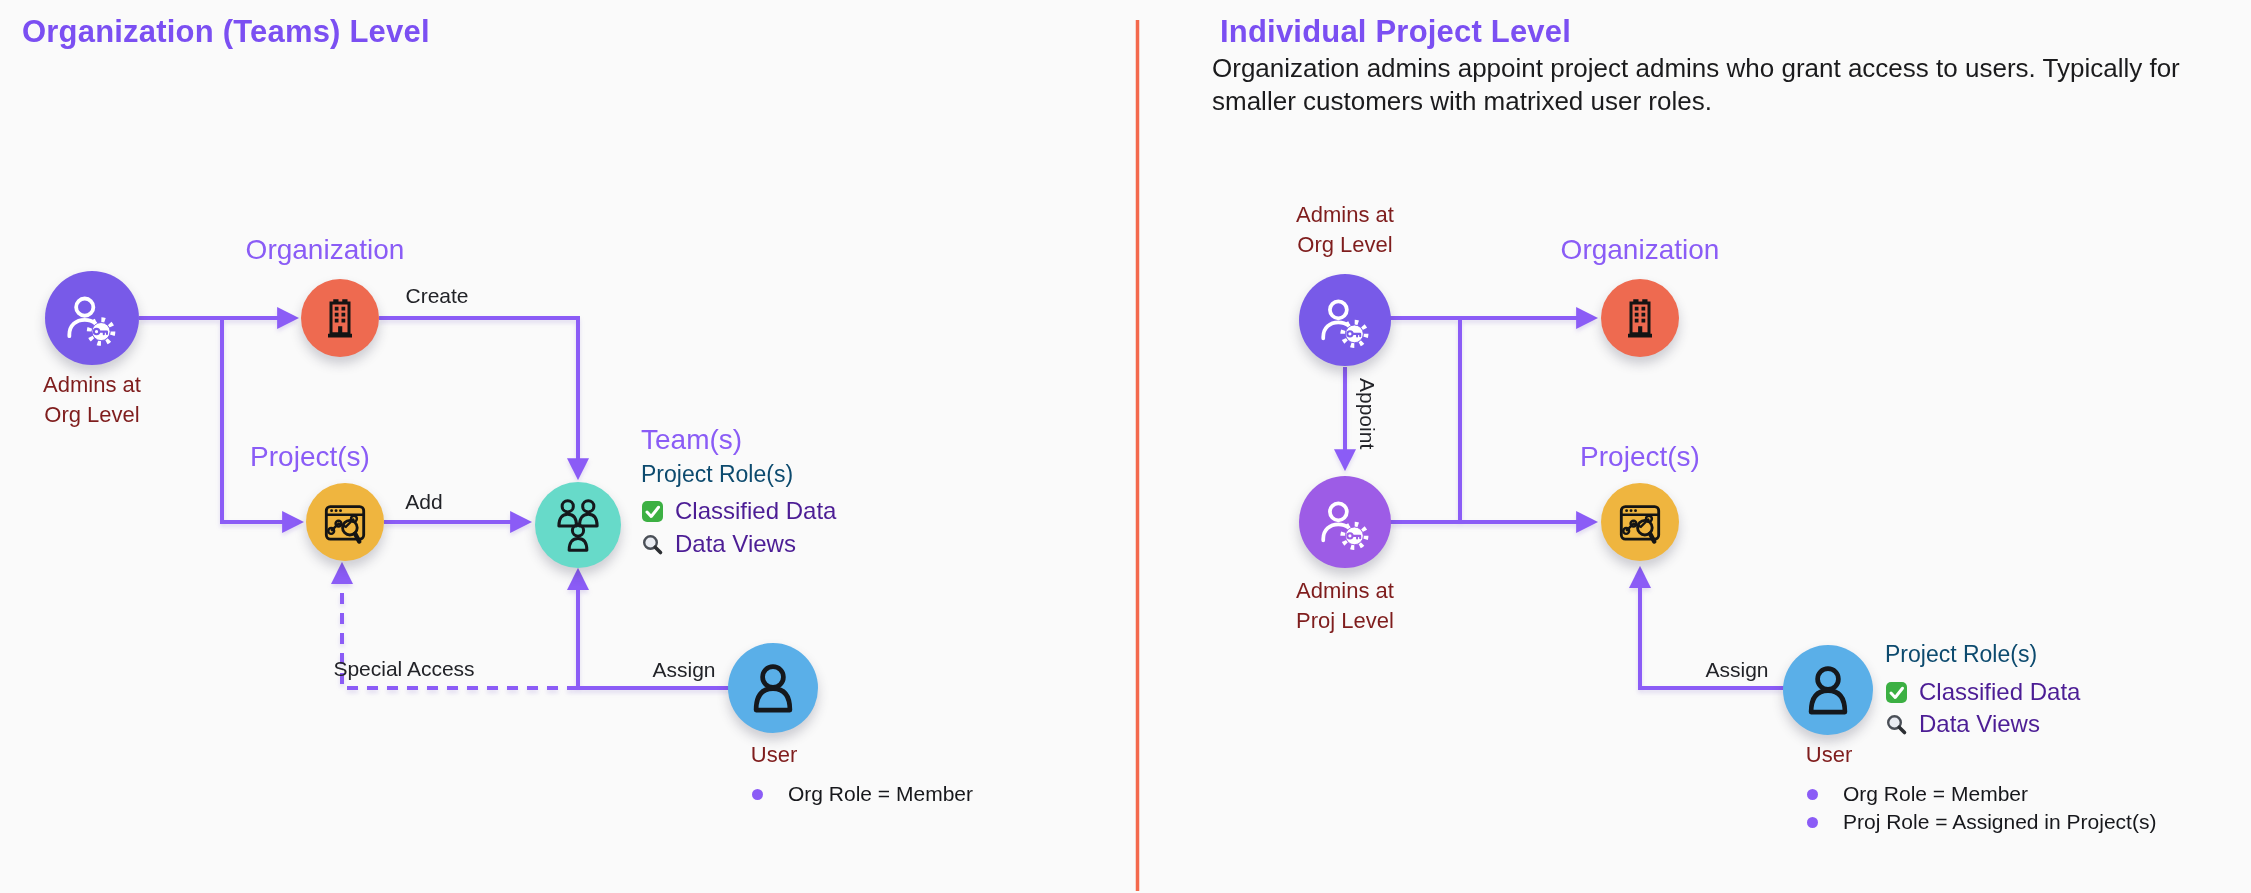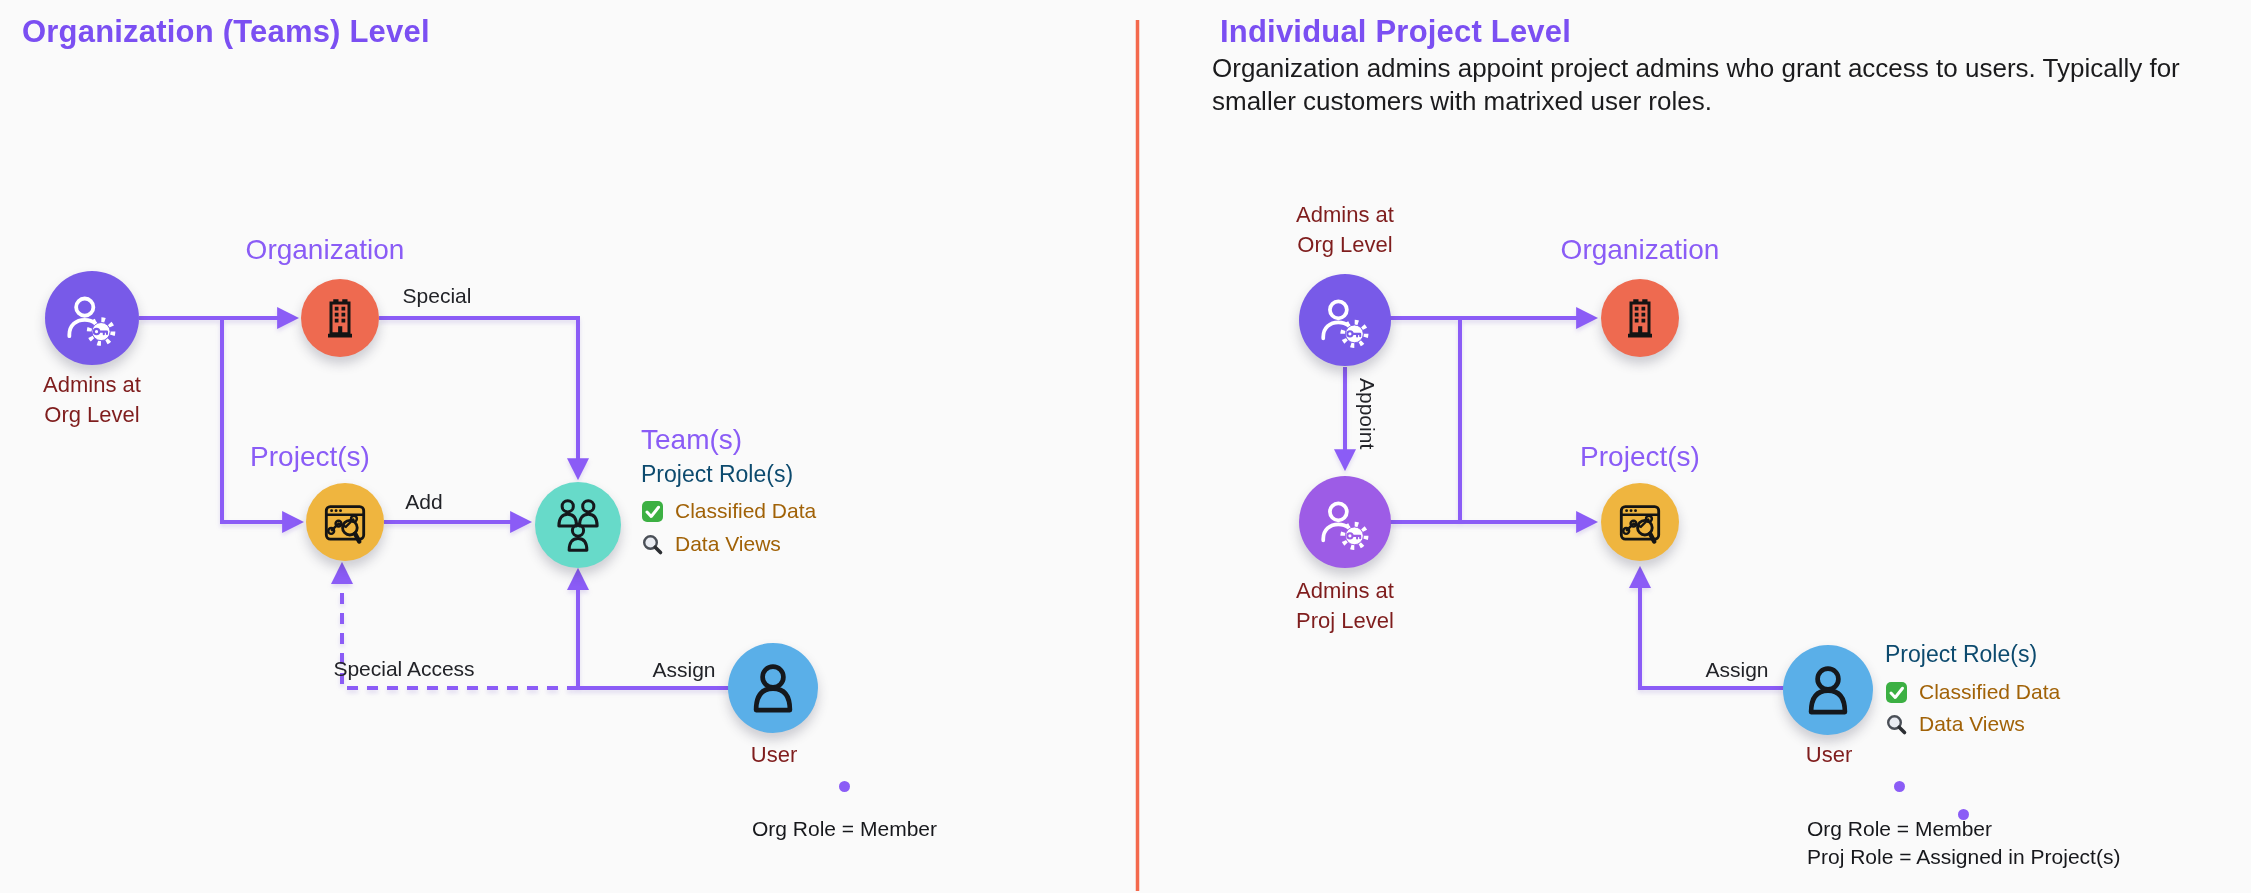--- a/index.html
+++ b/index.html
@@ -10,22 +10,22 @@
   .node{position:absolute;border-radius:50%;display:flex;align-items:center;justify-content:center;
         box-shadow:0 7px 12px rgba(40,40,70,0.22);}
   .node svg{display:block;}
   .nlabel{position:absolute;font-size:28px;color:#8A5CF6;transform:translateX(-50%);white-space:nowrap;}
   .node-caption{position:absolute;font-size:22px;line-height:30px;color:#7f1d1d;text-align:center;
         transform:translateX(-50%);white-space:pre-line;}
   .edge-label{position:absolute;font-size:21px;color:#222328;transform:translateX(-50%);white-space:nowrap;}
   .edge-label.rot{transform:rotate(90deg);transform-origin:0 0;}
   .roles-title{position:absolute;font-size:23px;color:#0c4a6e;white-space:nowrap;}
   .role-row{position:absolute;display:flex;align-items:center;gap:11px;height:26px;white-space:nowrap;}
-  .role-row .rtext{font-size:21px;color:#a16207;}
-  .bullet-row{position:absolute;display:flex;align-items:center;gap:25px;height:26px;white-space:nowrap;flex-direction:column;}
+  .role-row .rtext{font-size:24px;color:#4c1d95;}
+  .bullet-row{position:absolute;display:flex;align-items:center;gap:25px;height:26px;white-space:nowrap;}
   .dot{width:11px;height:11px;border-radius:50%;background:#8B5CF6;flex:0 0 auto;}
   .bullet-text{font-size:21px;color:#17181c;}
   .edges{position:absolute;left:0;top:0;filter:drop-shadow(0 3px 2px rgba(110,80,200,0.18));}
   .divider-svg{position:absolute;left:0;top:0;}
 </style>
 </head>
 <body>
 
 <div class="stage">
 
@@ -128,21 +128,21 @@
   </div>
   <div class="node-caption" style="left:92px;top:370px;">Admins at
 Org Level</div>
 
   <div class="nlabel" style="left:325px;top:234px;">Organization</div>
   <div class="node" style="left:301px;top:279px;width:78px;height:78px;background:#EE6A50;">
     <svg width="48" height="48" viewBox="0 0 64 60">
         <use href="#icon-building"></use>
       </svg>
   </div>
-  <div class="edge-label" style="left:437px;top:284px;">Special</div>
+  <div class="edge-label" style="left:437px;top:284px;">Create</div>
 
   <div class="nlabel" style="left:310px;top:441px;">Project(s)</div>
   <div class="node" style="left:306px;top:483px;width:78px;height:78px;background:#EFB53F;">
     <svg width="52" height="52" viewBox="0 0 64 62">
         <use href="#icon-project"></use>
       </svg>
   </div>
   <div class="edge-label" style="left:424px;top:490px;">Add</div>
 
   <div class="node" style="left:535px;top:482px;width:86px;height:86px;background:#67DAC9;">

